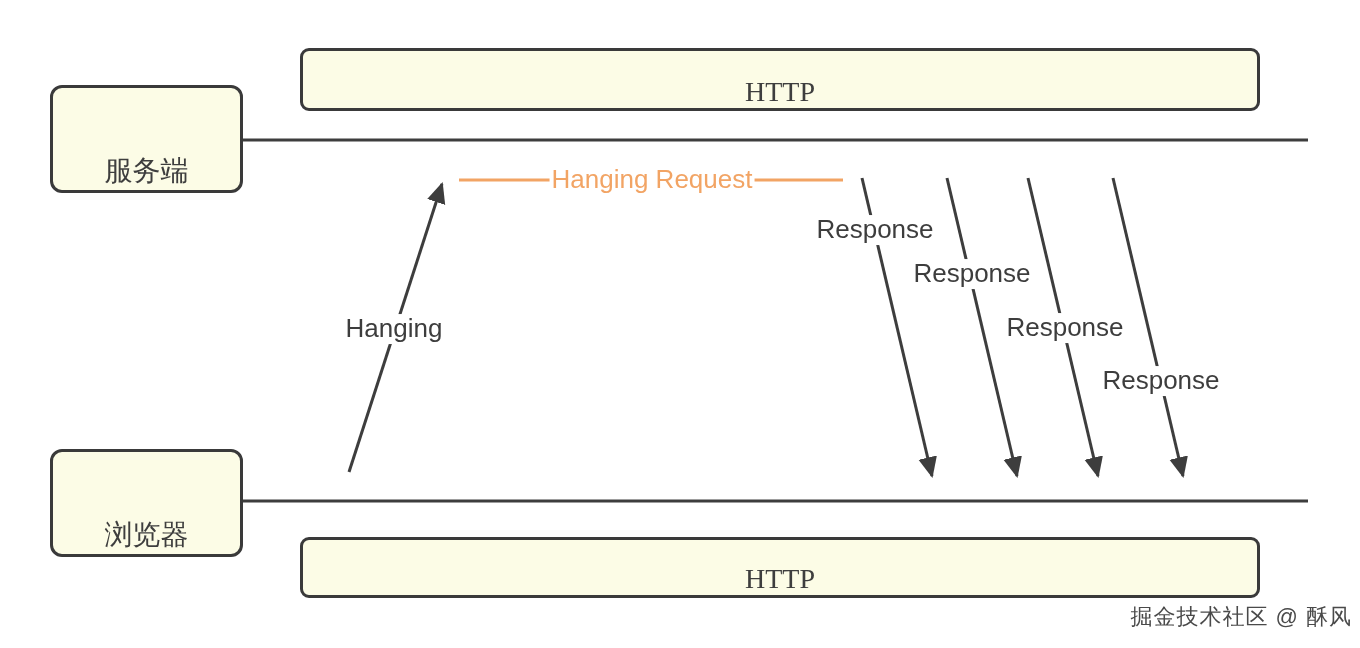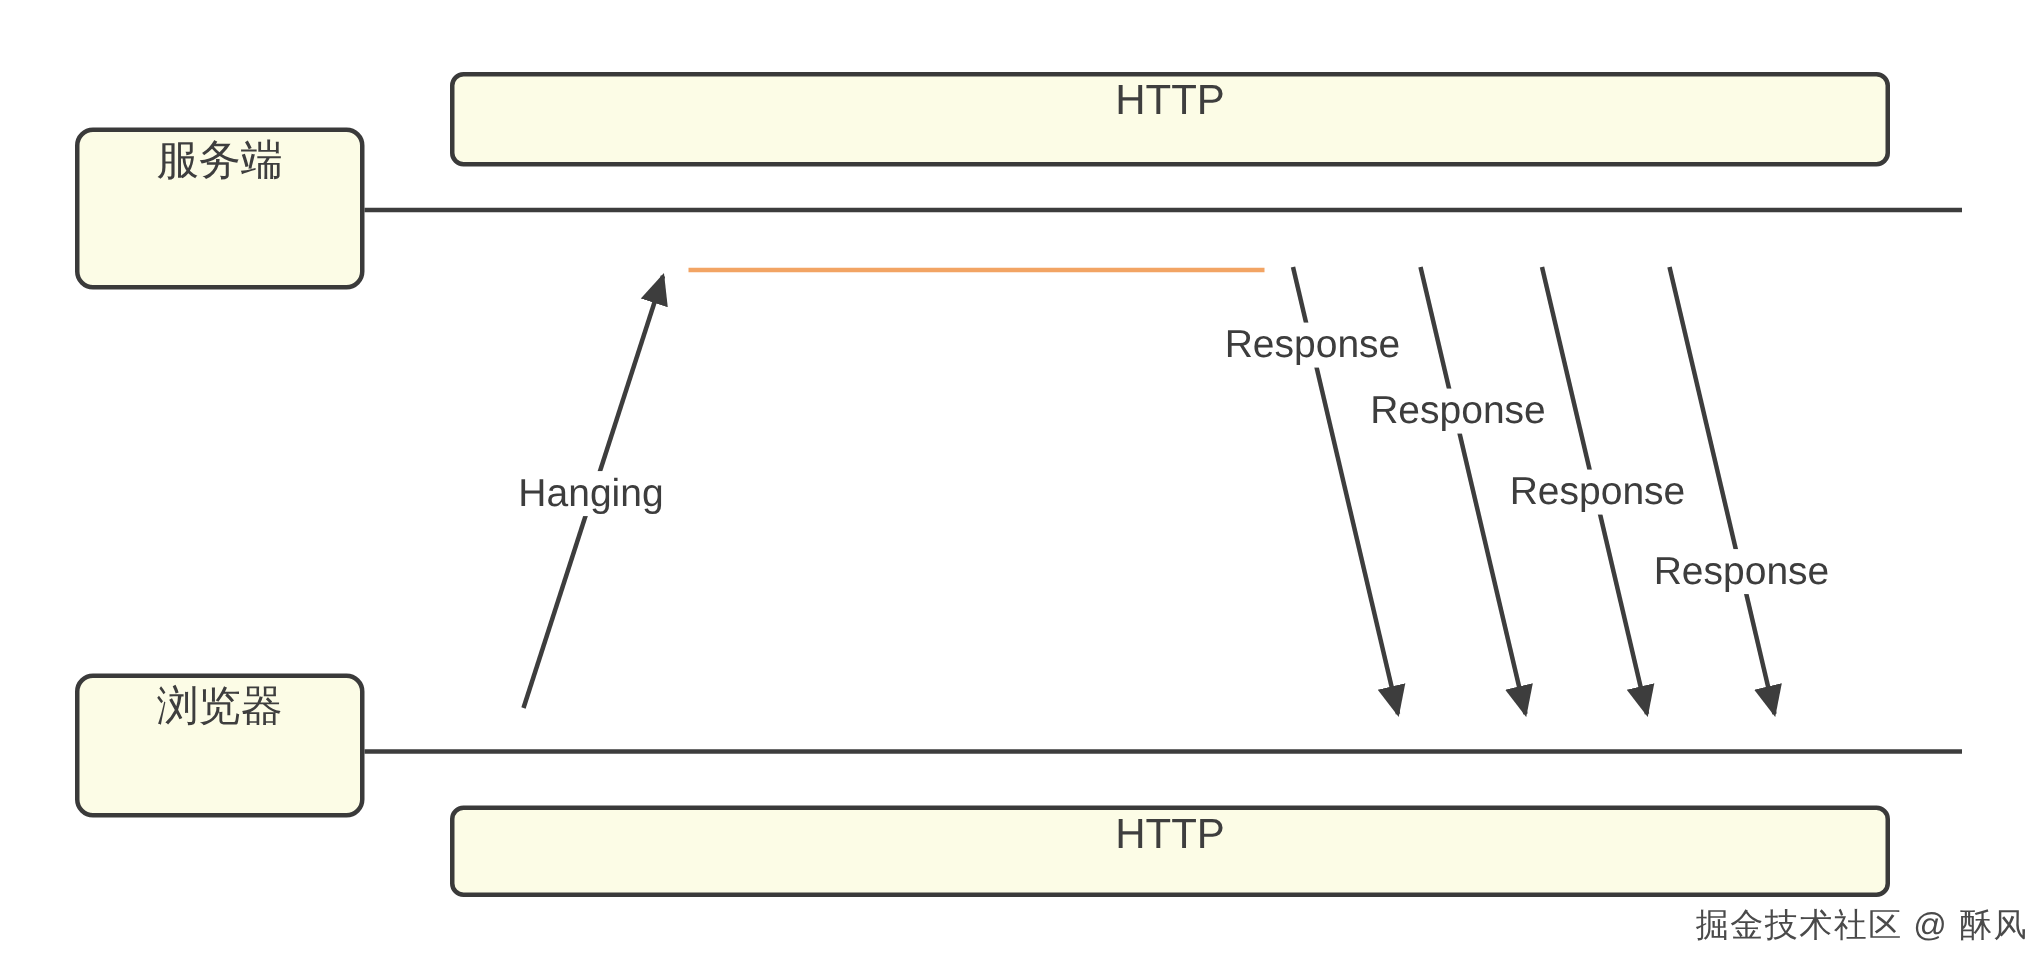--- a/index.html
+++ b/index.html
@@ -38,41 +38,42 @@
   }
   .arrowhead-fill{
     fill:var(--line-dark);
   }
   .node{
     position:absolute;
     background:var(--box-fill);
     border:3px solid var(--box-border);
     border-radius:12px;
     display:flex;
-    align-items:flex-start;
+    align-items:flex-end;
     justify-content:center;
     font-size:28px;
     color:var(--text-dark);
     box-sizing:border-box;
   }
   .node.server{ left:50px; top:85px;  width:193px; height:108px; }
-  .node.browser{ left:50px; top:449px; width:193px; height:96px; }
+  .node.browser{ left:50px; top:449px; width:193px; height:108px; }
   .http-bar{
     position:absolute;
     left:300px;
     width:960px;
     background:var(--box-fill);
     border:3px solid var(--box-border);
     border-radius:9px;
     display:flex;
-    align-items:flex-start;
+    align-items:flex-end;
     justify-content:center;
     font-size:28px;
     color:var(--text-dark);
     box-sizing:border-box;
+    font-family:Liberation Serif, serif;
   }
   .http-bar.top{ top:48px; height:63px; }
   .http-bar.bottom{ top:537px; height:61px; }
   .lbl{
     position:absolute;
     transform:translate(-50%,-50%);
     background:var(--page-bg);
     font-size:26px;
     color:var(--line-dark);
     white-space:nowrap;
@@ -135,20 +136,21 @@
 
   <div class="http-bar top">
     <span>HTTP</span>
   </div>
 
   <div class="http-bar bottom">
     <span>HTTP</span>
   </div>
 
   <div class="lbl request">Hanging</div>
+  <div class="lbl hanging">Hanging Request</div>
 
   <div class="lbl resp-1">Response</div>
   <div class="lbl resp-2">Response</div>
   <div class="lbl resp-3">Response</div>
   <div class="lbl resp-4">Response</div>
 
   <div class="watermark">掘金技术社区 @ 酥风</div>
 
 </div>
 

